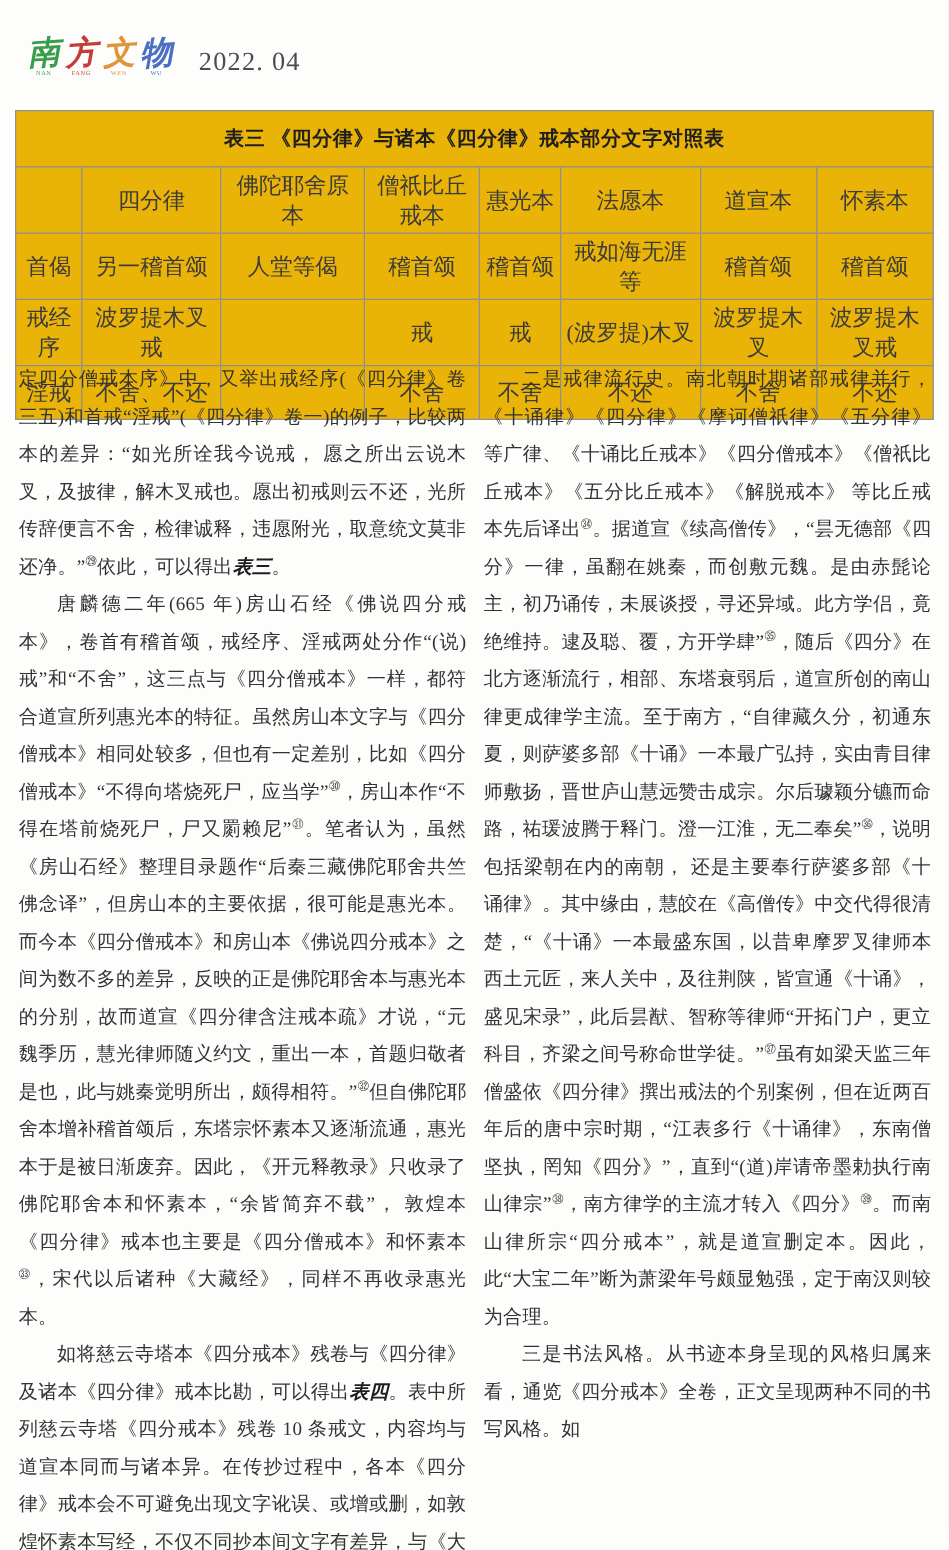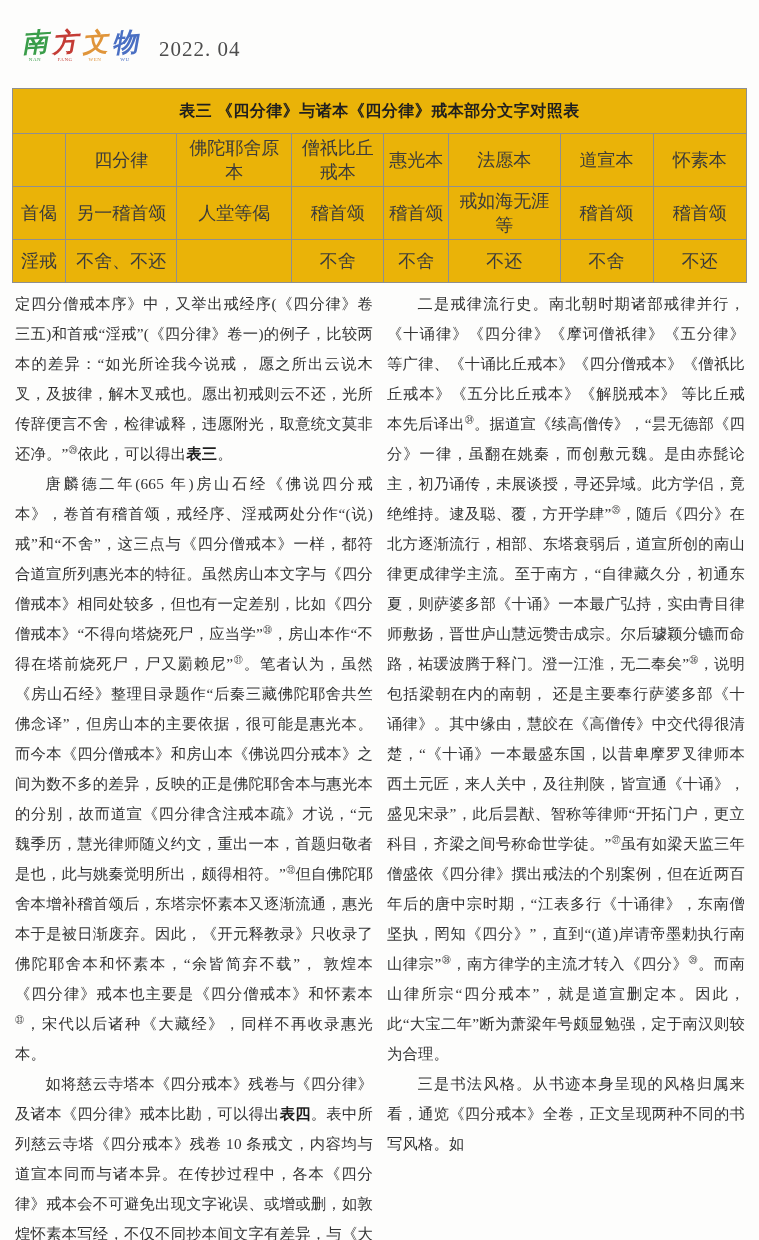--- a/index.html
+++ b/index.html
@@ -30,21 +30,21 @@
   col.c4{width:8.8%}col.c5{width:15.2%}col.c6{width:12.7%}col.c7{width:12.7%}
   
   .article{
     position:absolute;left:15px;top:289px;width:730px;height:930px;
     display:flex;gap:14px;
   }
   .colmn{width:358px;font-size:15.3px;line-height:30px;text-align:justify;
     color:#333;letter-spacing:.2px;}
   .colmn p{margin:0;}
   .colmn p.ind{text-indent:2em;}
-  .colmn b{font-weight:bold;color:#1d1d1d;}
+  .colmn b{font-weight:bold;color:#1d1d1d;font-style:italic;}
   sup.fn{font-size:9px;line-height:0;vertical-align:6px;color:#3a3a3a;}
 </style>
 </head>
 <body>
 
 <div class="page">
 
   <div class="header">
     <div class="logo" id="logo">
         <div class="logo-char">
@@ -97,20 +97,30 @@
             <td>首偈</td>
             <td>另一稽首颂</td>
             <td>人堂等偈</td>
             <td>稽首颂</td>
             <td>稽首颂</td>
             <td>戒如海无涯等</td>
             <td>稽首颂</td>
             <td>稽首颂</td>
           </tr>
           <tr>
+            <td>戒经序</td>
+            <td>波罗提木叉戒</td>
+            <td></td>
+            <td>戒</td>
+            <td>戒</td>
+            <td>(波罗提)木叉</td>
+            <td>波罗提木叉</td>
+            <td>波罗提木叉戒</td>
+          </tr>
+          <tr>
             <td>淫戒</td>
             <td>不舍、不还</td>
             <td></td>
             <td>不舍</td>
             <td>不舍</td>
             <td>不还</td>
             <td>不舍</td>
             <td>不还</td>
           </tr>
         </tbody>

